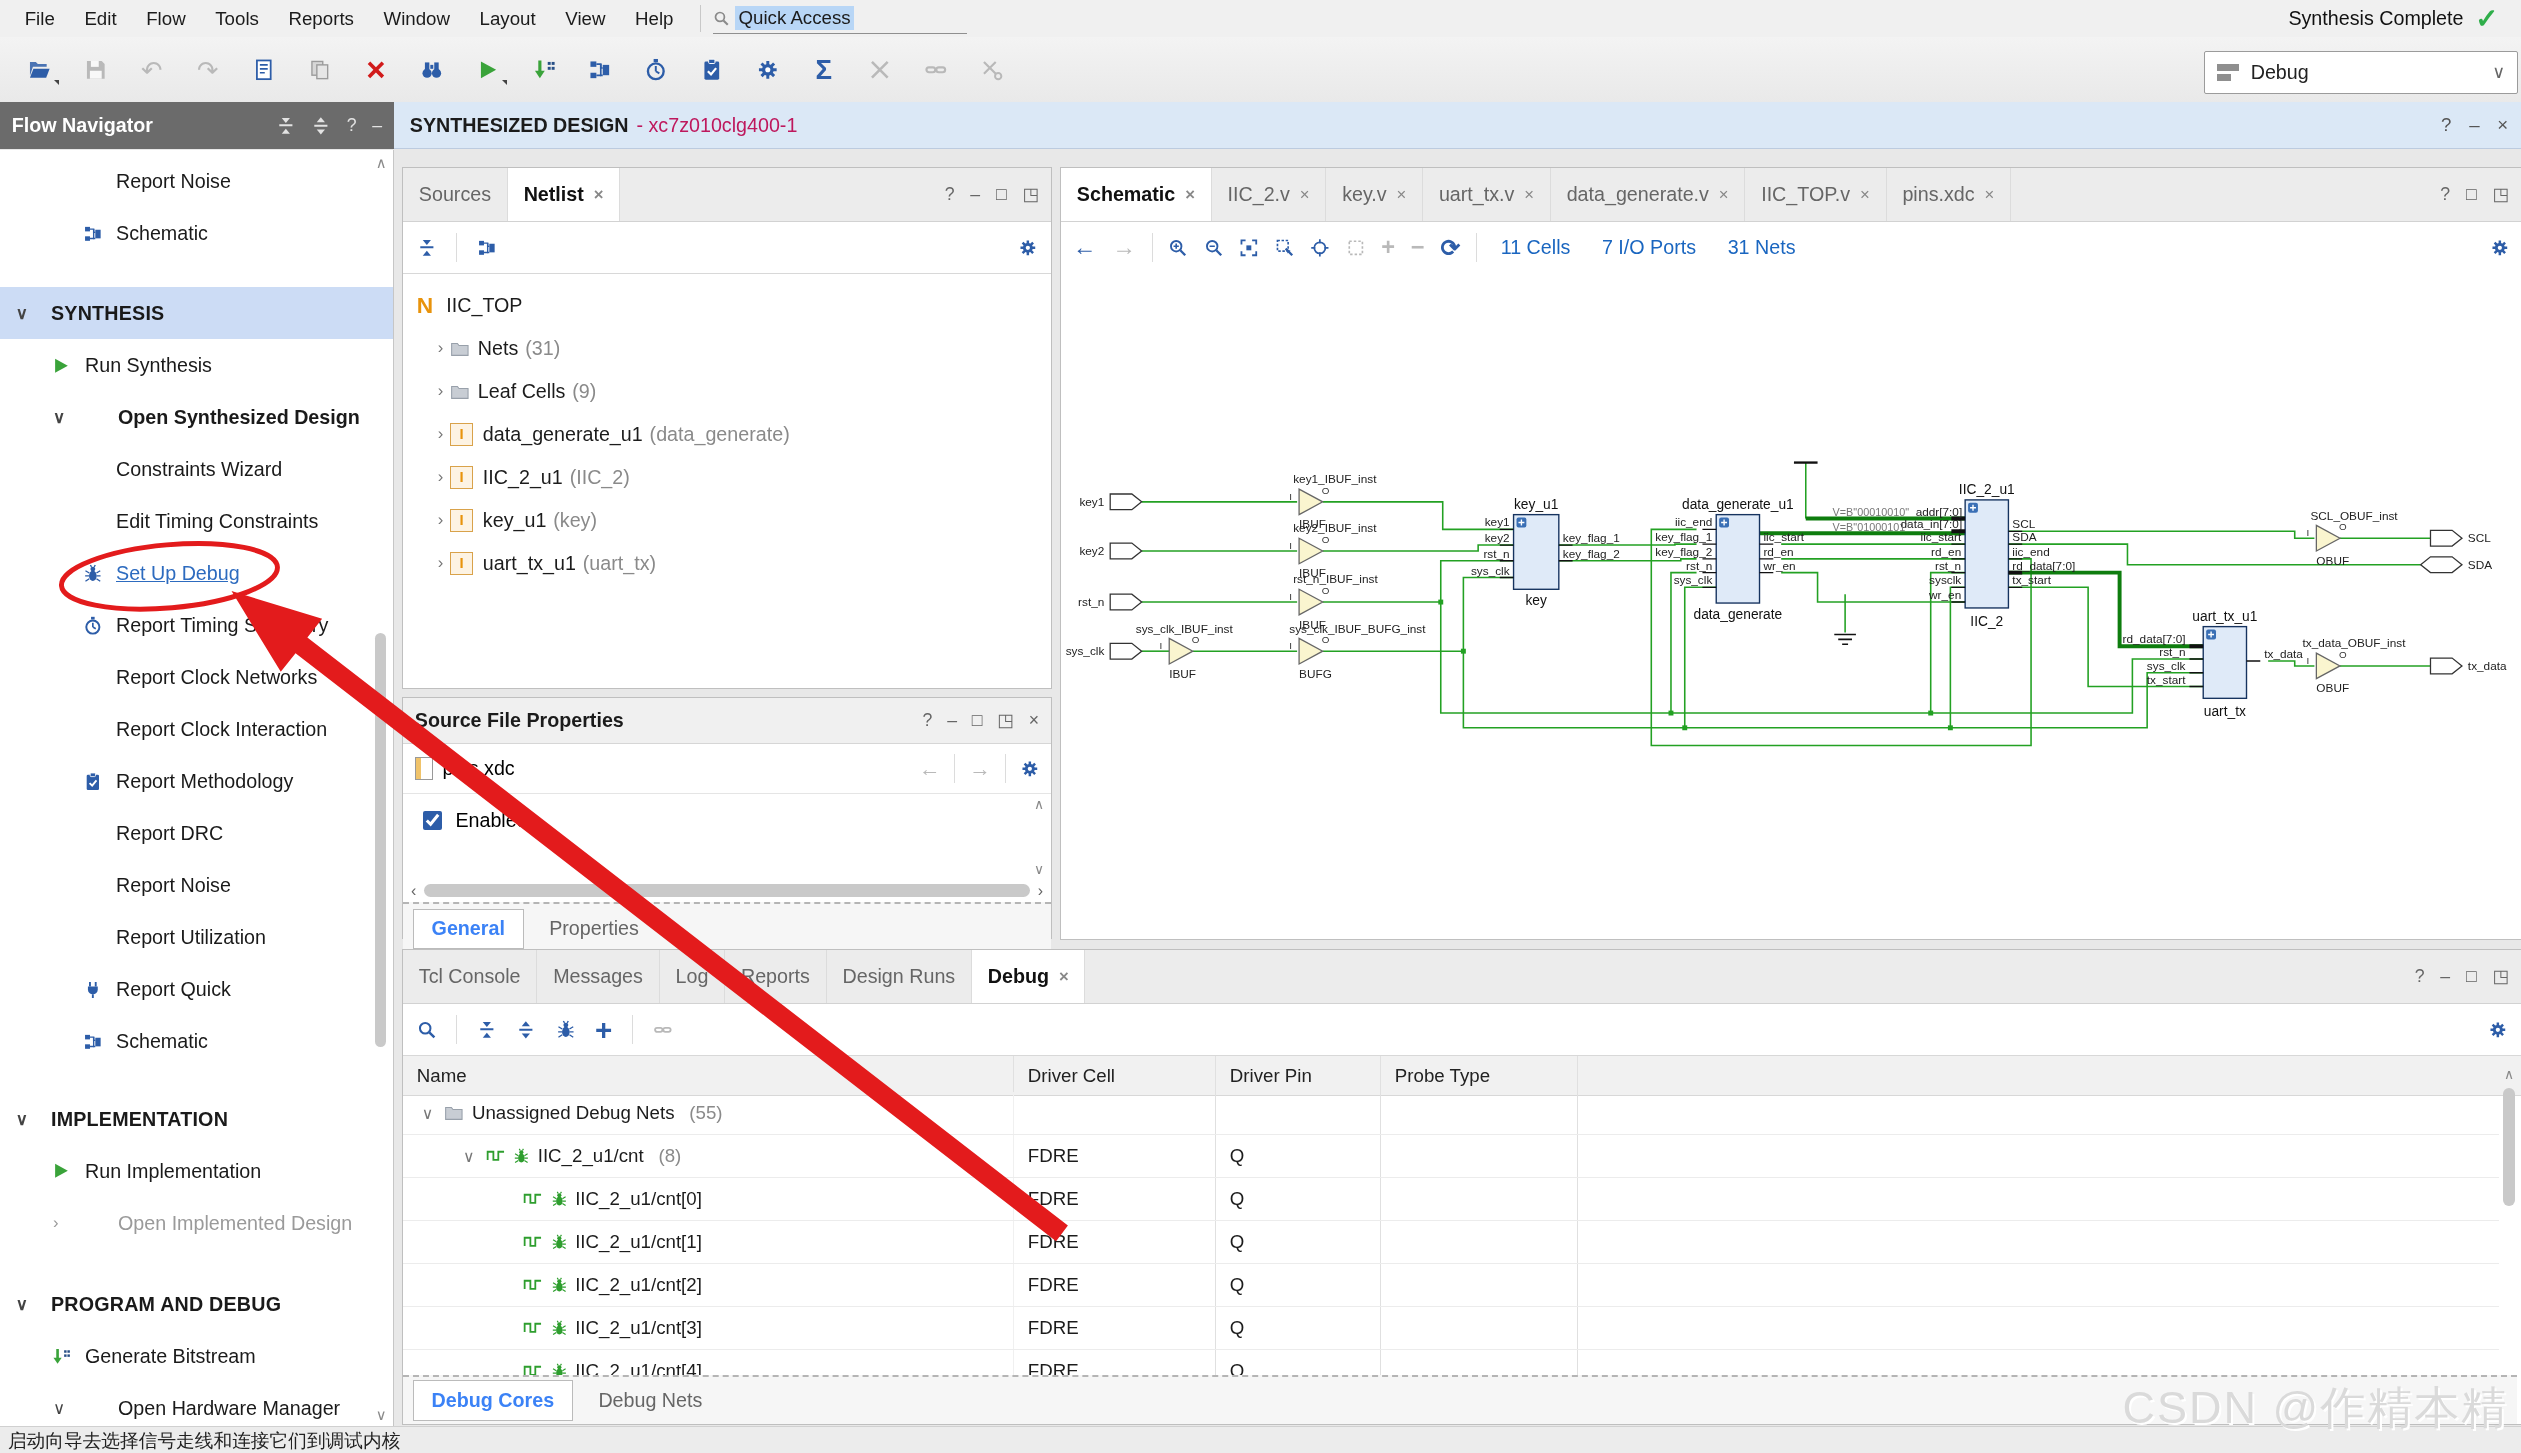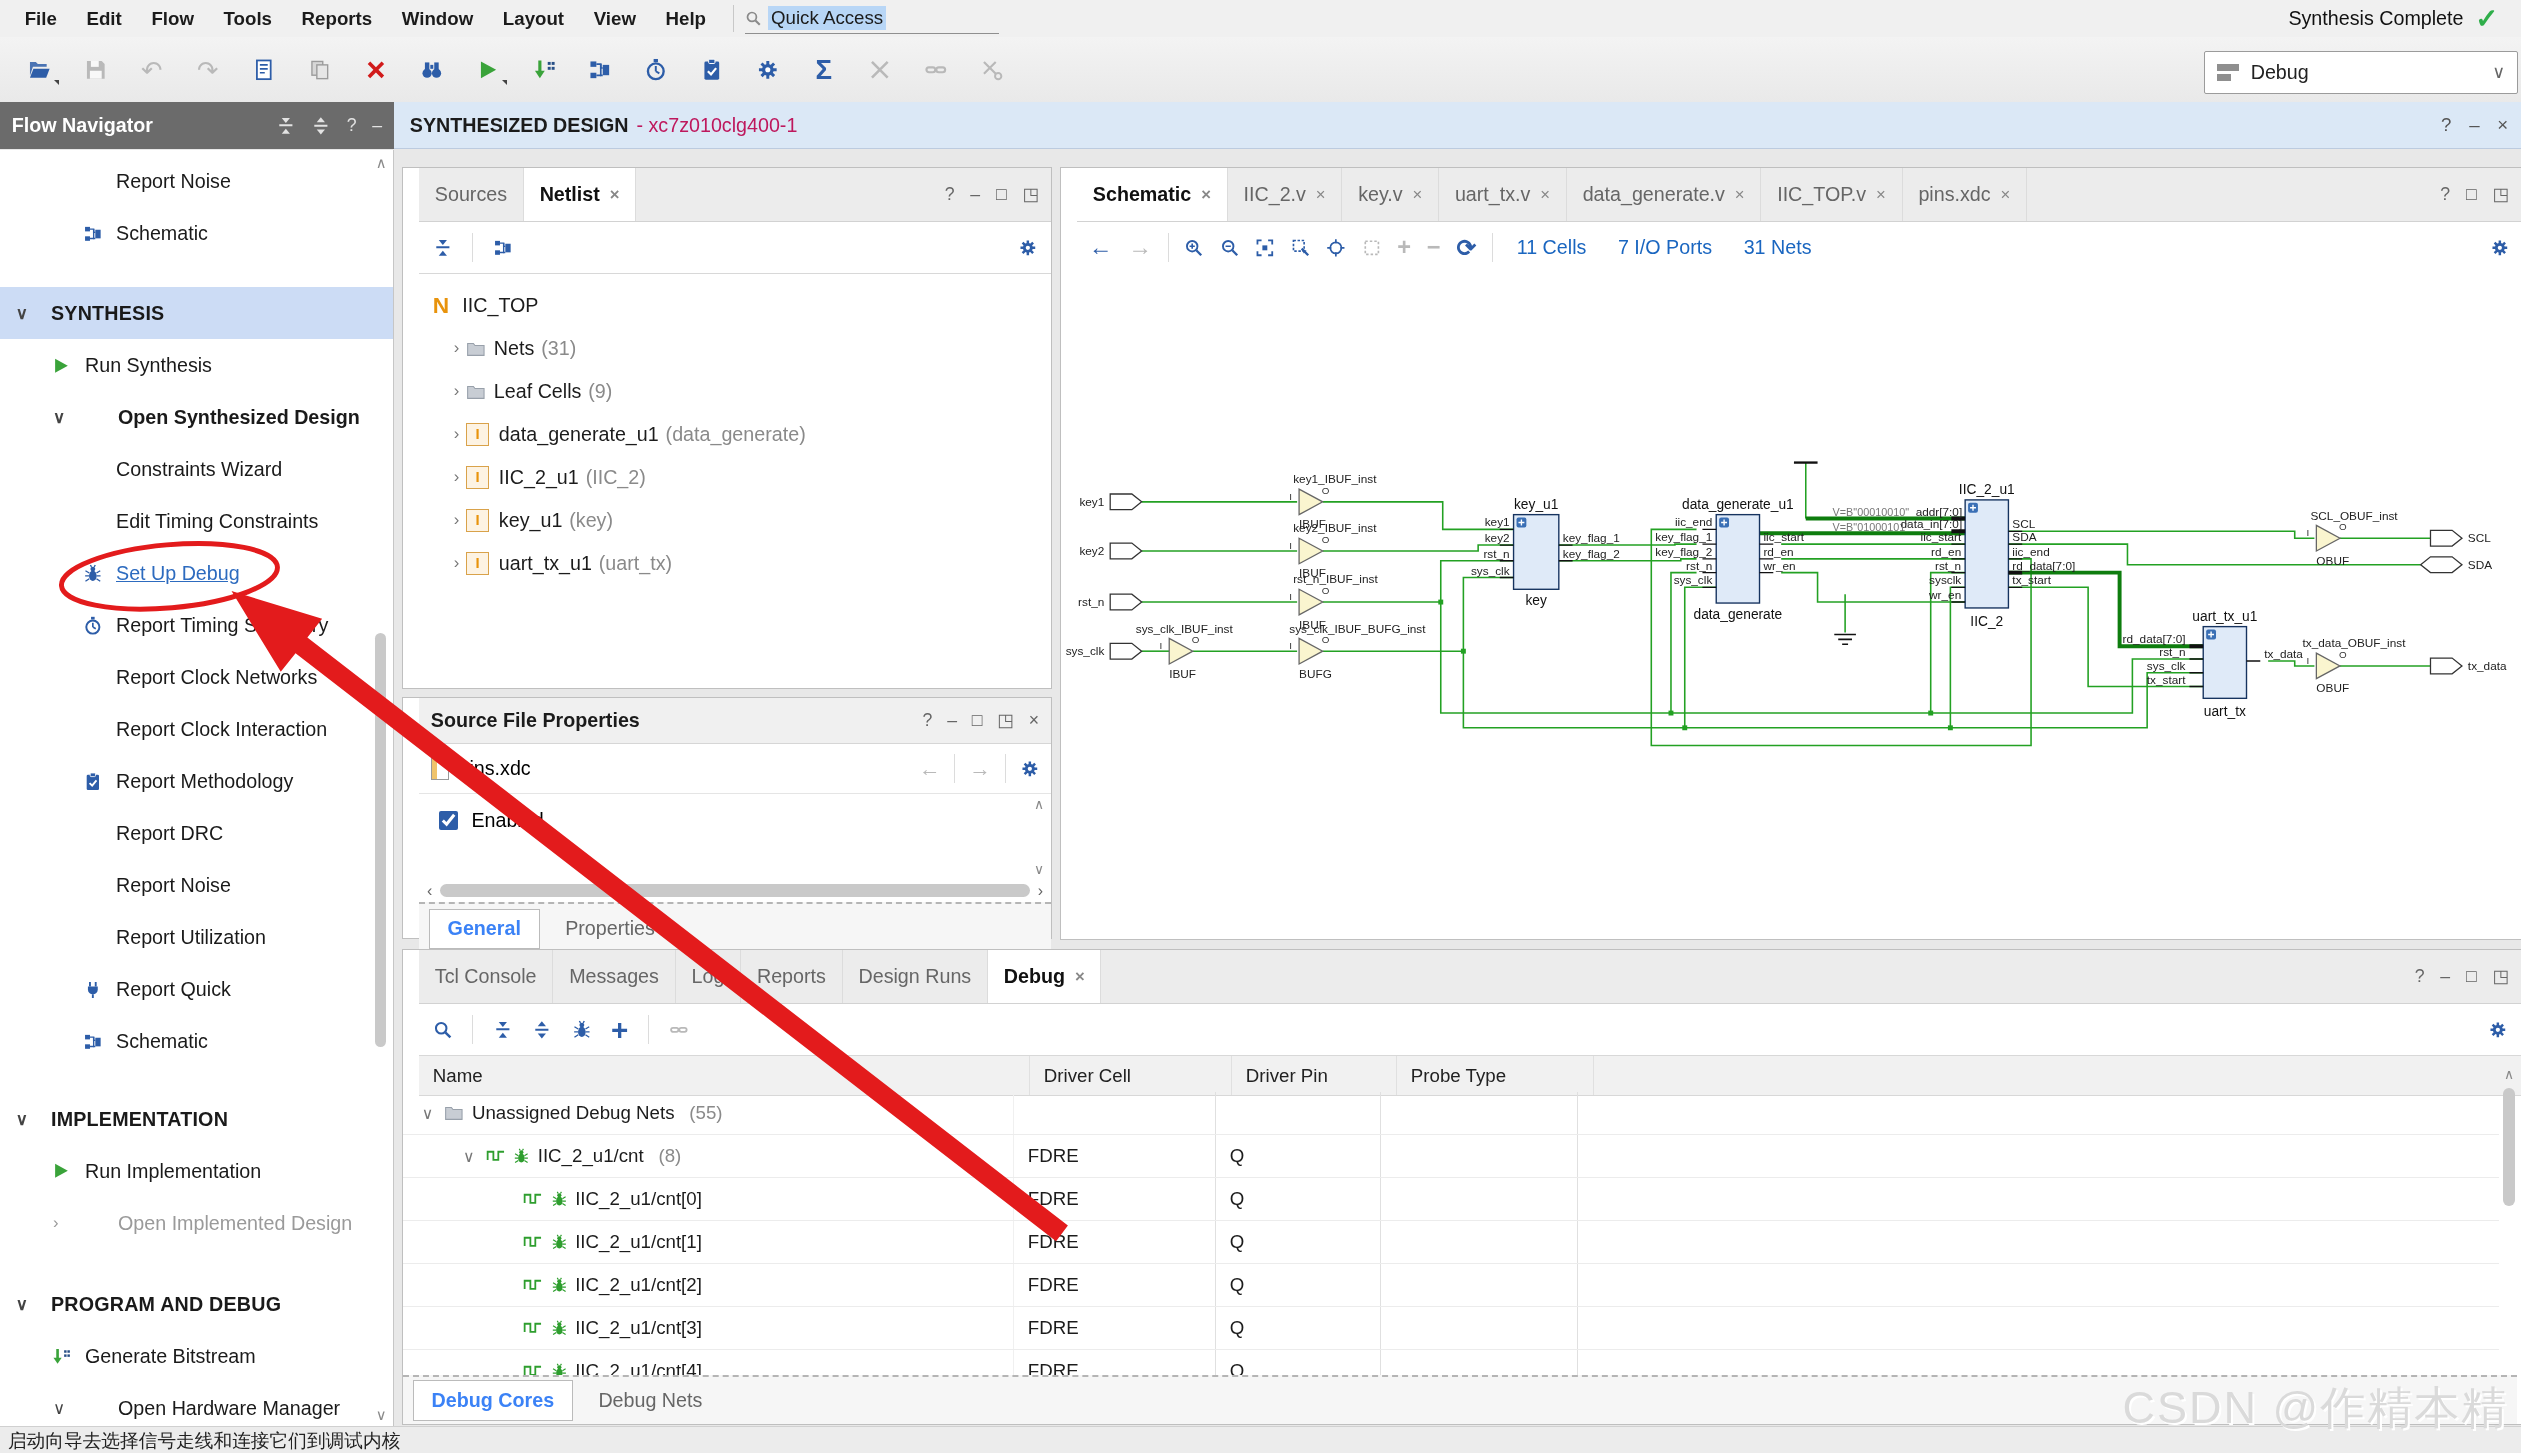--- a/index.html
+++ b/index.html
@@ -7,21 +7,21 @@
   #app{position:relative;width:2522px;height:1454px;background:#e8e8e8;overflow:hidden;}
   .navy{color:#2d5da8;}
   .gray-ic{color:#b9b9b9;}
   .green-ic{color:#2e9e2e;}
   svg.ic{width:23.6px;height:23.6px;display:block;}
   svg.ic.sm{width:19.7px;height:19.7px;}
   svg.ic.xs{width:16.7px;height:16.7px;}
 
   
   .menubar{position:absolute;left:0;top:0;width:2522px;height:37px;background:#f0f0f0;display:flex;align-items:center;font-size:18.7px;color:#1b1b1b;}
-  .menu-item{padding:0 14.8px;cursor:default;font-weight:bold;}
+  .menu-item{padding:0 14.8px;cursor:default;}
   .menu-item:first-child{margin-left:9.9px;}
   .qa-sep{width:1px;height:27.6px;background:#c8c8c8;margin:0 11.8px;}
   .quick-access{display:flex;align-items:center;gap:5.9px;border-bottom:1px solid #8f8f8f;width:254px;height:29.6px;}
   .qa-text{background:#b8d6f6;padding:1px 3px;}
   .synth-status{position:absolute;right:23.6px;top:0;height:37px;display:flex;align-items:center;gap:11.8px;font-size:19.7px;color:#111;}
   .big-check{color:#2fae4a;font-size:27.6px;font-weight:bold;}
 
   
   .toolbar{position:absolute;left:0;top:37px;width:2522px;height:65px;background:linear-gradient(#f3f3f3,#e9e9e9);display:flex;align-items:center;padding-left:11.8px;}
   .tbi{width:56px;height:43px;display:flex;align-items:center;justify-content:center;position:relative;}
@@ -56,21 +56,21 @@
   .fn-sec{padding-left:51px;font-weight:bold;letter-spacing:0.2px;}
   .fn-sel{background:#ccdcf5;}
   .fn-sub{padding-left:85px;}
   .fn-deep{padding-left:116px;}
   .fn-open{padding-left:85px;font-weight:bold;}
   .fn-dis{color:#9a9a9a;}
   .fn-link{color:#2d6bbf;text-decoration:underline;}
   .gap28{height:27.6px;} .gap26{height:25.6px;} .gap30{height:29.6px;}
 
   
-  .panel{position:absolute;background:#fff;border:1px solid #bfbfbf;box-sizing:border-box;padding-left:16px;}
+  .panel{position:absolute;background:#fff;border:1px solid #bfbfbf;box-sizing:border-box;}
   .tabrow{height:53px;background:#ececec;display:flex;align-items:stretch;border-bottom:1px solid #d2d2d2;}
   .tab{display:flex;align-items:center;padding:0 15.8px;font-size:19.7px;color:#666;border-right:1px solid #dcdcdc;gap:9.9px;}
   .tab .x{color:#888;font-size:16.7px;}
   .tab.active{background:#fff;color:#111;font-weight:bold;}
   .tabrow .hicons{margin-left:auto;display:flex;align-items:center;gap:15.8px;padding-right:11.8px;color:#666;font-size:17.7px;}
   .ptoolbar{height:51px;display:flex;align-items:center;gap:19.7px;padding:0 13.8px;border-bottom:1px solid #d8d8d8;background:#fff;}
   .ptoolbar .right{margin-left:auto;display:flex;align-items:center;gap:13.8px;}
   .psep{width:1px;height:29.6px;background:#dcdcdc;}
 
   

